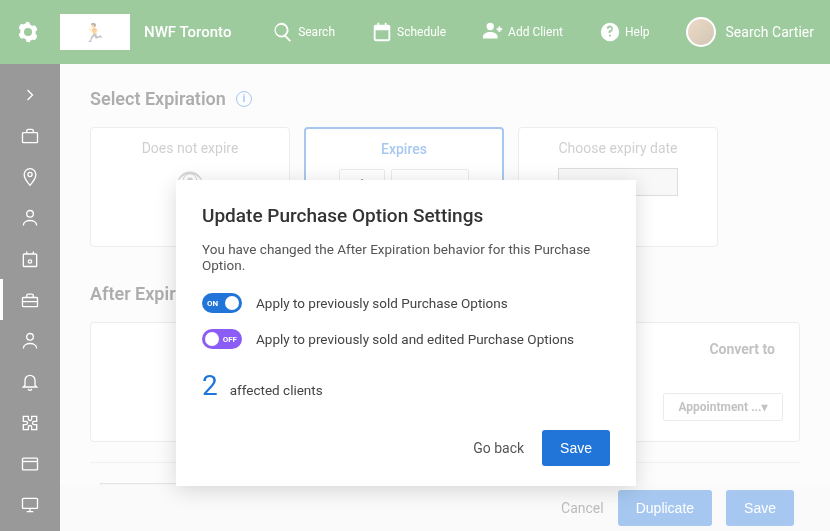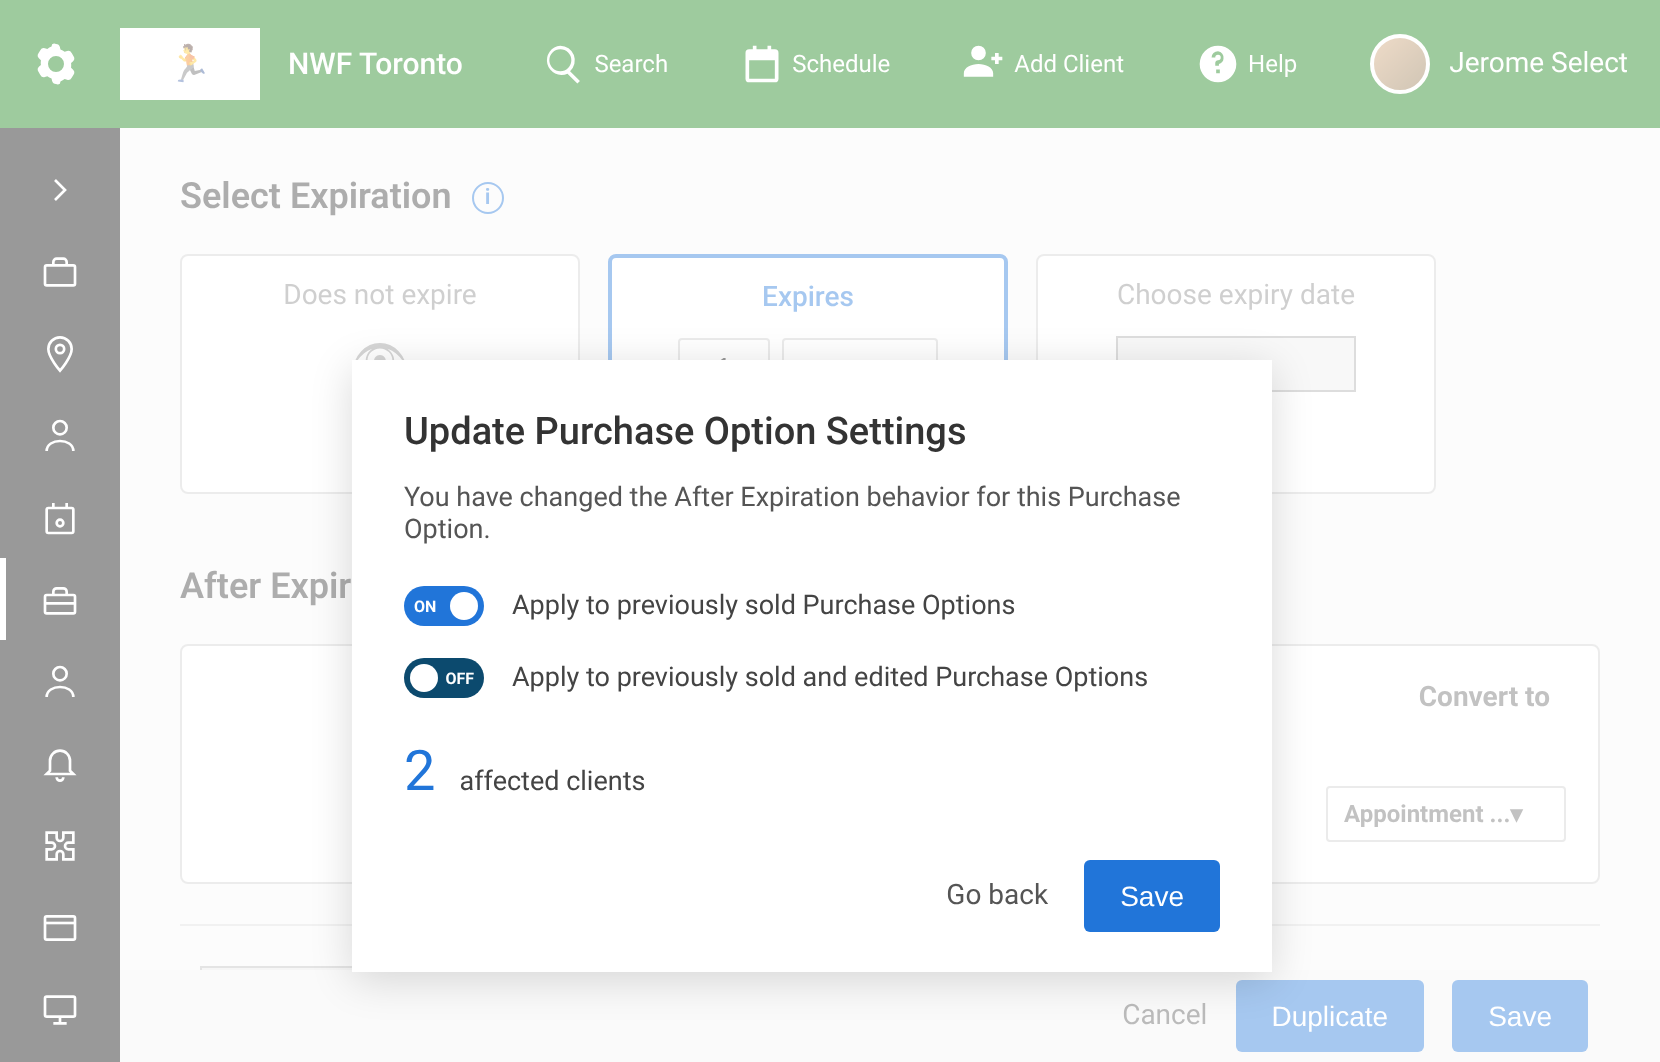--- a/index.html
+++ b/index.html
@@ -33,41 +33,41 @@
 .card.selected .card-title { color: #2175d9; font-weight: 500; }
 .card .icon { font-size: 22px; color: #999; }
 .exp-inputs { display: flex; gap: 6px; justify-content: center; }
 .exp-inputs input { width: 46px; height: 28px; border: 1px solid #ccc; text-align: center; font-size: 13px; border-radius: 2px; }
 .exp-inputs .sel { width: 78px; height: 28px; border: 1px solid #ccc; display: flex; align-items: center; justify-content: space-between; padding: 0 8px; font-size: 13px; color: #555; border-radius: 2px; }
 .date-rect { width: 120px; height: 28px; border: 1px solid #aaa; background: #eee; margin: 0 auto; }
 .after-card-row { display: flex; }
 .after-card { width: 200px; height: 120px; border: 1px solid #d0d0d0; border-radius: 4px; background: #fff; }
 .after-card.wide { width: 420px; font-weight: bold; }
 .convert-label { font-size: 14px; color: #666; text-align: right; padding: 18px 24px 0 0; }
-.convert-sel { margin: 36px 0 0 auto; width: 120px; height: 28px; border: 1px solid #ccc; display: flex; align-items: center; justify-content: flex-start; padding: 0 8px; font-size: 12px; color: #666; border-radius: 2px; margin-right: 16px; }
+.convert-sel { margin: 36px 0 0 auto; width: 120px; height: 28px; border: 1px solid #ccc; display: flex; align-items: center; justify-content: center; padding: 0 8px; font-size: 12px; color: #666; border-radius: 2px; margin-right: 16px; }
 .divider { border: none; border-top: 1px solid #ddd; margin: 20px 0 14px; }
 .store-cat-row { display: flex; align-items: center; gap: 18px; }
 .store-cat-title { font-size: 17px; font-weight: 600; color: #333; }
 .add-cat { background: #a7c0e0; color: #fff; padding: 8px 16px; border-radius: 3px; font-size: 13px; font-weight: 600; display: flex; align-items: center; gap: 6px; }
 .add-cat .plus { width: 16px; height: 16px; border-radius: 50%; background: #fff; color: #a7c0e0; display: flex; align-items: center; justify-content: center; font-size: 13px; font-weight: bold; }
 
 .bottom-bar { position: absolute; left: 60px; right: 0; bottom: 0; height: 46px; background: #f3f3f3; display: flex; align-items: center; padding: 0 36px; }
 .see-all { background: #e8e8e8; border: 1px solid #bbb; padding: 6px 16px; font-size: 12px; letter-spacing: 0.5px; position: absolute; left: 100px; bottom: 20px; }
 .bottom-actions { margin-left: auto; display: flex; gap: 14px; align-items: center; }
 .link-btn { color: #555; font-size: 14px; cursor: pointer; }
 .primary-btn { background: #2175d9; color: #fff; padding: 10px 18px; border: none; border-radius: 3px; font-size: 14px; font-weight: 500; cursor: pointer; }
 
 .overlay { position: absolute; inset: 0; background: rgba(255,255,255,0.6); }
 .modal { position: absolute; top: 180px; left: 176px; width: 460px; background: #fff; padding: 24px 26px 20px; box-shadow: 0 4px 20px rgba(0,0,0,0.15); }
 .modal-title { font-size: 19px; font-weight: 500; color: #333; margin-bottom: 14px; }
 .modal-desc { font-size: 13.5px; color: #555; margin-bottom: 20px; }
 .toggle-row { display: flex; align-items: center; gap: 14px; margin-bottom: 16px; font-size: 13.5px; color: #444; }
 .toggle { width: 40px; height: 20px; border-radius: 10px; position: relative; display: flex; align-items: center; }
 .toggle.on { background: #2175d9; justify-content: flex-start; }
-.toggle.off { background: #0c4a6e; justify-content: flex-end; }
+.toggle.off { background: #8b5cf6; justify-content: flex-end; }
 .toggle-label { font-size: 8px; font-weight: bold; color: #fff; padding: 0 5px; }
 .toggle-knob { width: 14px; height: 14px; background: #fff; border-radius: 50%; position: absolute; }
 .toggle.on .toggle-knob { right: 3px; }
 .toggle.off .toggle-knob { left: 3px; }
 .affected-row { display: flex; align-items: baseline; gap: 12px; margin: 20px 0 28px; }
 .affected-num { font-size: 28px; color: #2175d9; font-weight: 400; }
 .affected-txt { font-size: 13.5px; color: #444; }
 .modal-actions { display: flex; justify-content: flex-end; gap: 18px; align-items: center; }
 </style>
 </head>
@@ -105,21 +105,21 @@
     </div>
     <div class="nav-btn">
       <svg viewBox="0 0 24 24">
           <path d="M12 2a10 10 0 110 20 10 10 0 010-20zm0 3a3.5 3.5 0 00-3.5 3.5h2A1.5 1.5 0 1112 10c-.8 0-1.5.7-1.5 1.5V13h2v-1c1.4-.3 2.5-1.5 2.5-3A3.5 3.5 0 0012 5zm-1 10v2h2v-2h-2z"></path>
         </svg>
       <span>Help</span>
     </div>
   </div>
   <div class="user-area">
     <div class="avatar"></div>
-    <div class="user-name">Jerome Select</div>
+    <div class="user-name">Search Cartier</div>
   </div>
 </div>
 
 <div class="sidebar">
   <div class="sb-item">
       <svg viewBox="0 0 24 24">
         <polyline points="9 6 15 12 9 18"></polyline>
       </svg>
     </div>
   <div class="sb-item">

